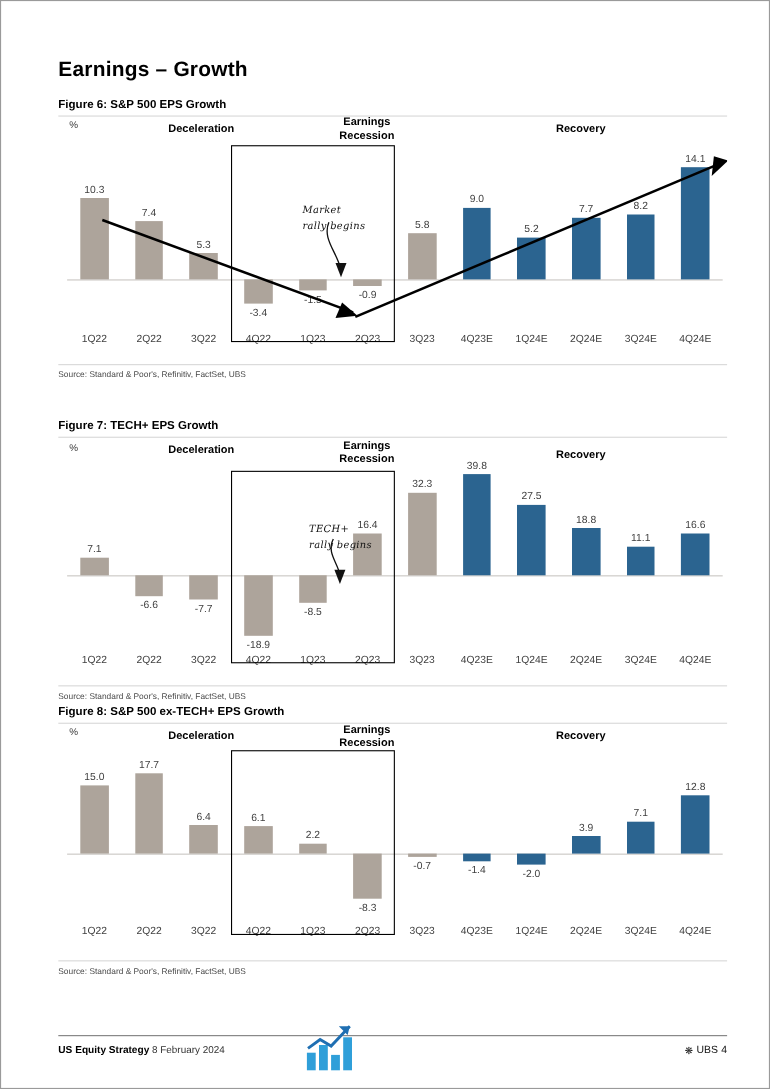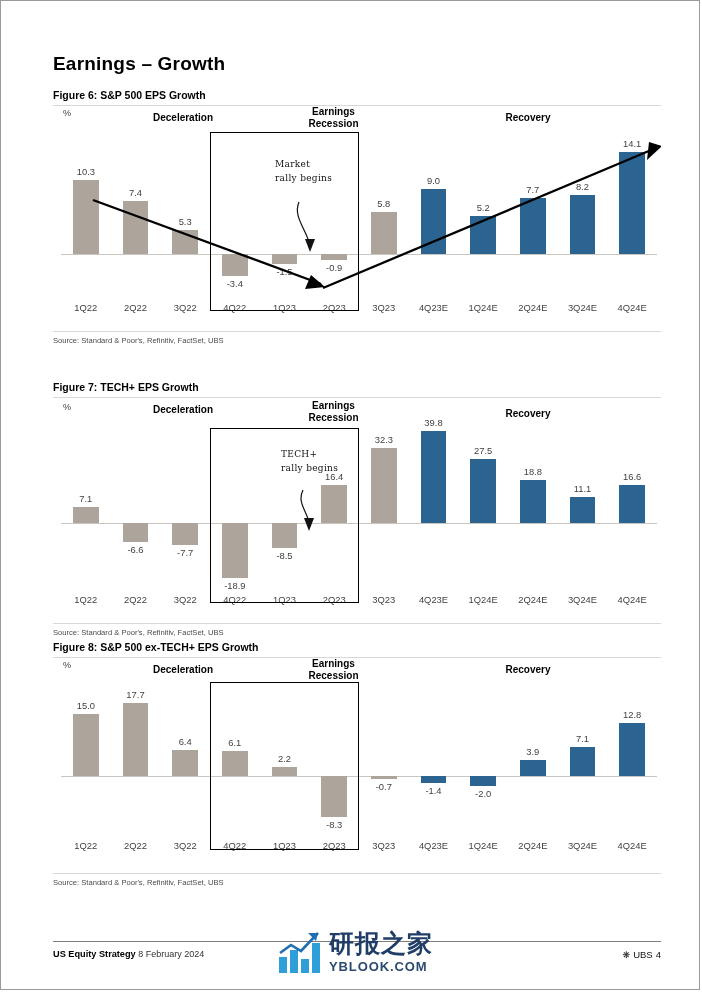--- a/index.html
+++ b/index.html
@@ -115,25 +115,27 @@
   }
   .recession-box {
     position: absolute;
     border: 1.6px solid #000;
     box-sizing: border-box;
     background: transparent;
   }
   .annot {
     position: absolute;
     font-family: "DejaVu Serif", serif;
+    font-style: italic;
     font-size: 9px;
     color: #111;
     line-height: 1.55;
     white-space: pre-line;
     letter-spacing: .3px;
+    margin-top: 28px;
   }
   .svg-overlay {
     position: absolute;
     left: 0; top: 0;
     pointer-events: none;
   }
 
   
   .footer-rule {
     position: absolute;
@@ -389,18 +391,14 @@
 
   <div class="watermark">
     <svg width="46" height="44" viewBox="0 0 46 44">
       <rect x="2" y="26" width="8" height="16" fill="#2f9fd9"></rect>
       <rect x="13" y="19" width="8" height="23" fill="#2f9fd9"></rect>
       <rect x="24" y="28" width="8" height="14" fill="#2f9fd9"></rect>
       <rect x="35" y="12" width="8" height="30" fill="#2f9fd9"></rect>
       <polyline points="3,22 14,14 24,20 41,2" fill="none" stroke="#1f6fb2" stroke-width="2.6"></polyline>
       <polygon points="41,2 31,2 39,10" fill="#1f6fb2"></polygon>
     </svg>
-    <div class="wm-text">
-      <span class="wm-cn">研报之家</span>
-      <span class="wm-en">YBLOOK.COM</span>
-    </div>
   </div>
 </div>
 
 </body></html>

